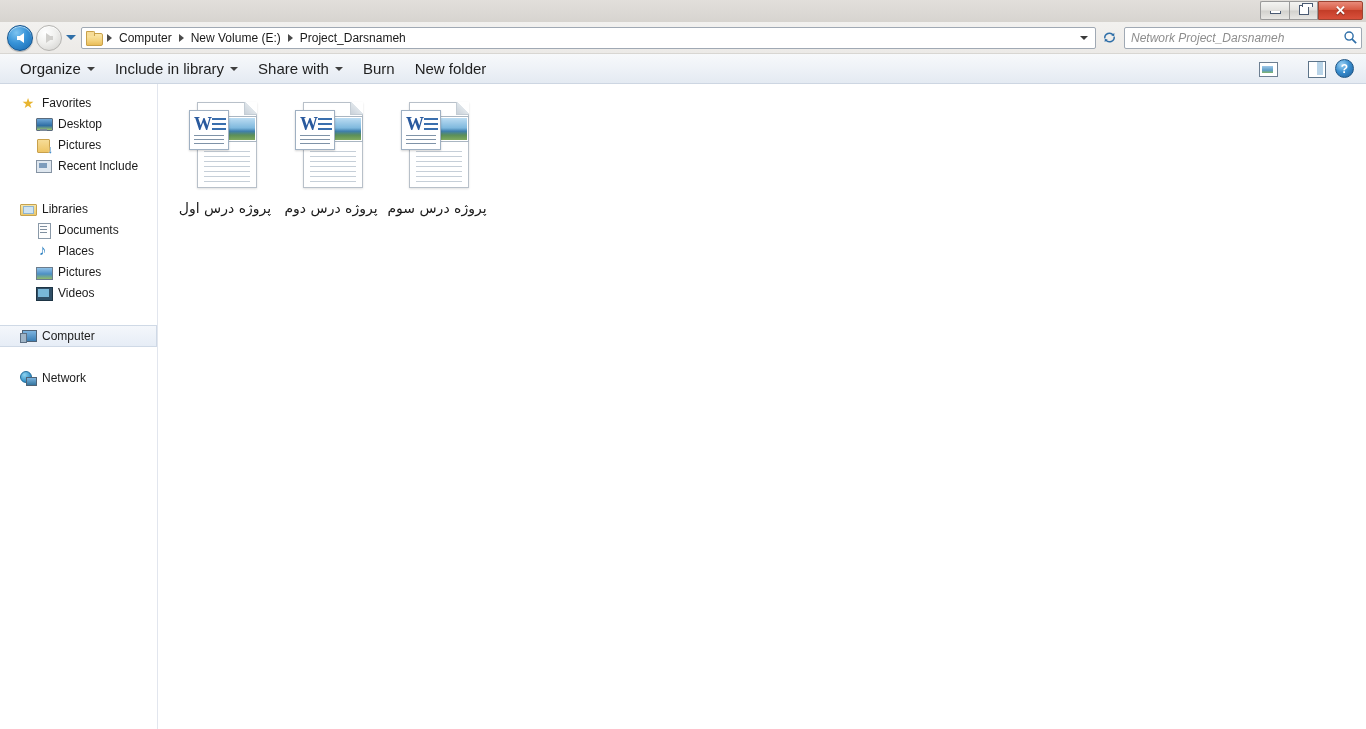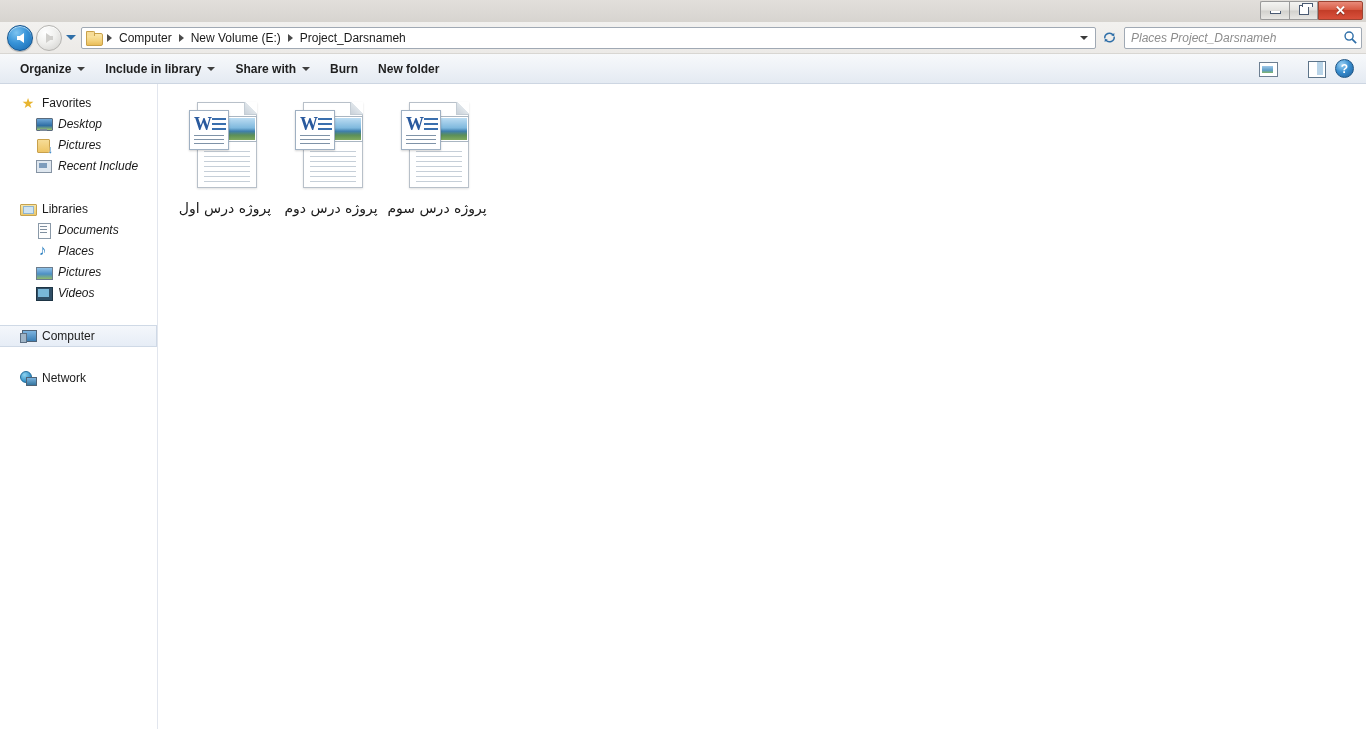--- a/index.html
+++ b/index.html
@@ -135,23 +135,23 @@
 
   
   .cmdbar {
     height: 30px; flex: 0 0 30px;
     background: linear-gradient(to bottom, #f7f9fb 0%, #eef2f7 50%, #e4eaf2 100%);
     border-bottom: 1px solid #cdd6e2;
     display: flex; align-items: center;
     padding: 0 6px 0 10px;
   }
   .cmd {
-    font-size: 12px; color: #1f1f1f;
+    font-size: 15px; color: #1f1f1f;
     padding: 4px 9px; display: flex; align-items: center; gap: 6px;
-    border: 1px solid transparent; border-radius: 2px; white-space: nowrap; font-weight: bold;
+    border: 1px solid transparent; border-radius: 2px; white-space: nowrap;
   }
   .cmd .cdrop { width:0;height:0;border-left:4px solid transparent;border-right:4px solid transparent;border-top:4px solid #3f3f3f; }
   .cmd-spacer { flex: 1 1 auto; }
   .viewicon { width: 22px; height: 18px; position: relative; }
   .viewicon::before {
     content:""; position:absolute; left:2px; top:2px; width:17px; height:13px;
     border:1px solid #6d7f92; background:#ffffff;
   }
   .viewicon::after {
     content:""; position:absolute; left:5px; top:6px; width:11px; height:7px;
@@ -174,21 +174,21 @@
     background: #ffffff;
     border-right: 1px solid #e2e6ee;
     padding-top: 8px;
     position: relative;
   }
   .sb-group { margin-bottom: 2px; }
   .sb-item {
     height: 21px; display: flex; align-items: center; gap: 6px;
     font-size: 12px; color: #1b1b1b; padding-left: 20px; white-space: nowrap;
   }
-  .sb-item.child { padding-left: 36px; font-style: italic; }
+  .sb-item.child { padding-left: 36px; }
   .sb-item.selected {
     background: linear-gradient(to bottom, #f4f7fb 0%, #e6edf6 100%);
     border: 1px solid #cfd9e6; border-left: none;
     width: 157px; height: 22px;
   }
   .sb-gap { height: 20px; }
   .sb-ico { width: 16px; height: 16px; position: relative; flex: 0 0 16px; }
 
   
   .ico-star { color:#e8b530; font-size:14px; line-height:16px; text-align:center; }
@@ -340,21 +340,21 @@
     <div class="refreshbtn">
       <svg width="15" height="15" viewBox="0 0 16 16">
         <path d="M3 9 A5 5 0 0 1 12 5.5" stroke="#2f6fa8" stroke-width="1.6" fill="none"></path>
         <path d="M13.2 3.2 L13 6.6 L9.8 5.6 Z" fill="#2f6fa8"></path>
         <path d="M13 7 A5 5 0 0 1 4 10.5" stroke="#2f6fa8" stroke-width="1.6" fill="none"></path>
         <path d="M2.8 12.8 L3 9.4 L6.2 10.4 Z" fill="#2f6fa8"></path>
       </svg>
     </div>
 
     <div class="searchbox">
-      <span class="search-ph">Places Project_Darsnameh</span>
+      <span class="search-ph">Network Project_Darsnameh</span>
       <svg width="15" height="15" viewBox="0 0 16 16">
         <circle cx="6.5" cy="6.5" r="4.3" stroke="#2f6fa8" stroke-width="1.5" fill="none"></circle>
         <line x1="9.7" y1="9.7" x2="14" y2="14" stroke="#2f6fa8" stroke-width="1.8"></line>
       </svg>
     </div>
   </div>
 
   <div class="cmdbar">
     <div class="cmd">
       <span>Organize</span>

